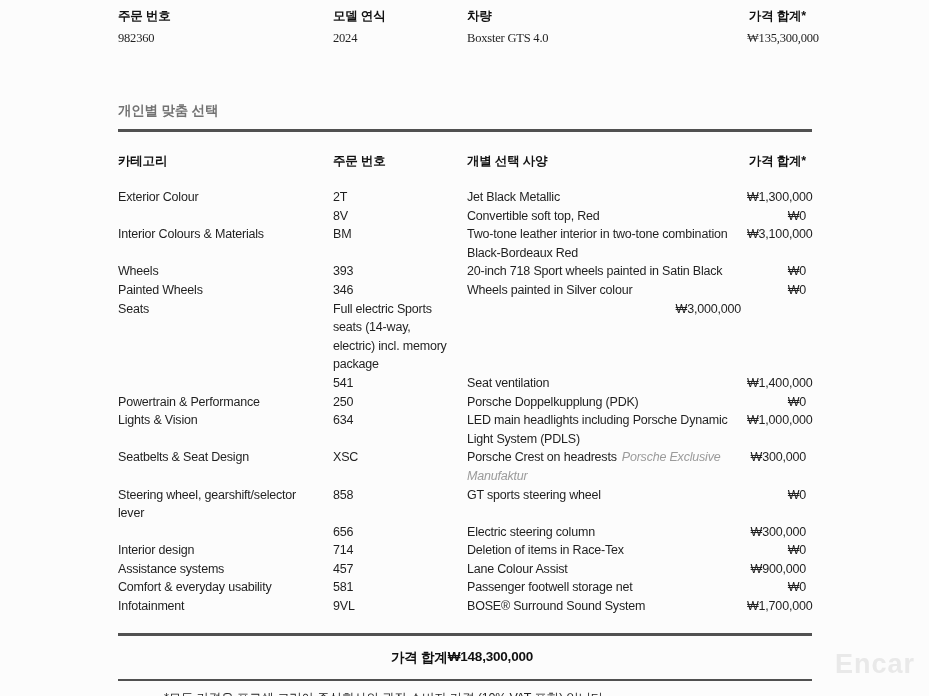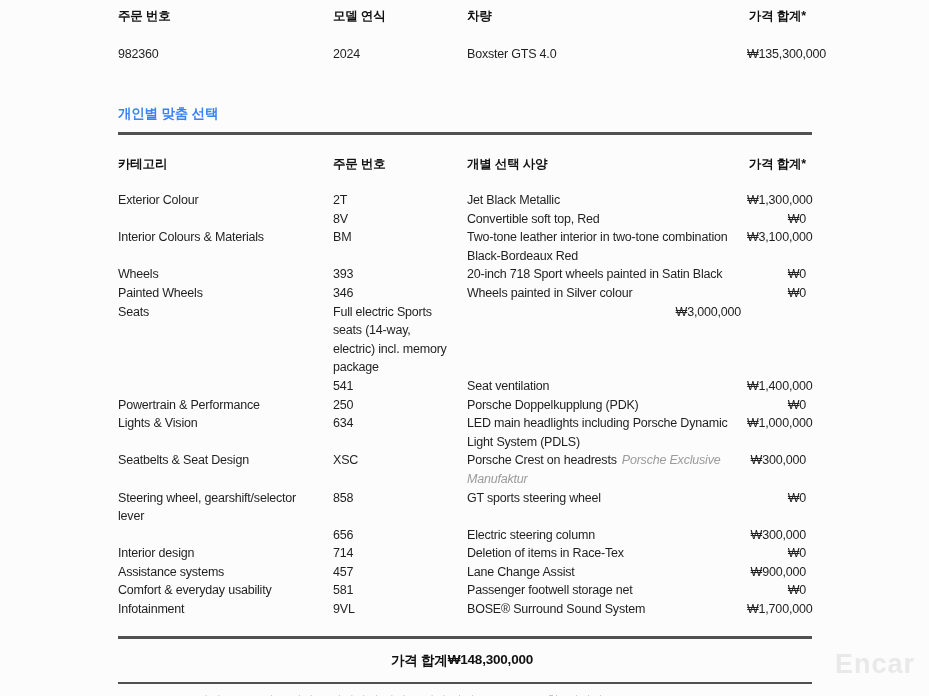--- a/index.html
+++ b/index.html
@@ -15,25 +15,25 @@
 
   .grid-row {
     display: grid;
     grid-template-columns: 215px 134px 280px 1fr;
   }
   .cell-price { text-align: right; padding-right: 6px; }
 
   
   .vehicle-summary { padding-top: 8px; }
   .vs-labels div, .table-headers div { font-weight: bold; font-size: 12.5px; color: #111; }
-  .vs-values { margin-top: 22px; }
+  .vs-values { margin-top: 6px; font-family: Liberation Serif, serif; }
   .vs-values div { font-size: 12.5px; }
 
   
-  .section-title { margin-top: 44px; font-size: 13.5px; font-weight: bold; color: #3b82f6; }
+  .section-title { margin-top: 56px; font-size: 13.5px; font-weight: bold; color: #737373; }
   .rule { border: none; background: #515151; height: 3px; width: 100%; }
   .rule.after-title { margin-top: 9px; }
   .rule.thin { height: 2px; }
   .table-headers { margin-top: 21px; }
 
   
   .rows { margin-top: 18px; }
   .option-row { font-size: 12.5px; line-height: 18.6px; }
   .option-row .cat { padding-right: 14px; }
   .option-row .desc { padding-right: 14px; }
@@ -199,21 +199,21 @@
     <div class="desc">
       <span>Deletion of items in Race-Tex</span>
     </div>
     <div class="cell-price">₩0</div>
   </div>
 
   <div class="grid-row option-row">
     <div class="cat">Assistance systems</div>
     <div class="code">457</div>
     <div class="desc">
-      <span>Lane Change Assist</span>
+      <span>Lane Colour Assist</span>
     </div>
     <div class="cell-price">₩900,000</div>
   </div>
 
   <div class="grid-row option-row">
     <div class="cat">Comfort &amp; everyday usability</div>
     <div class="code">581</div>
     <div class="desc">
       <span>Passenger footwell storage net</span>
     </div>

